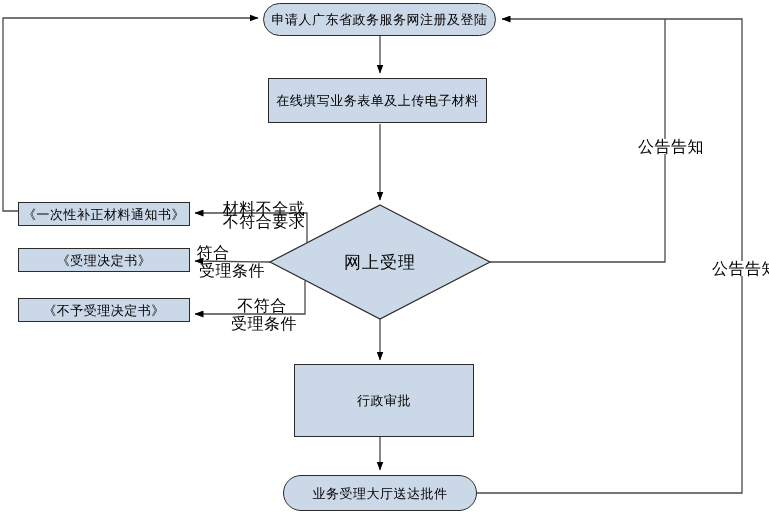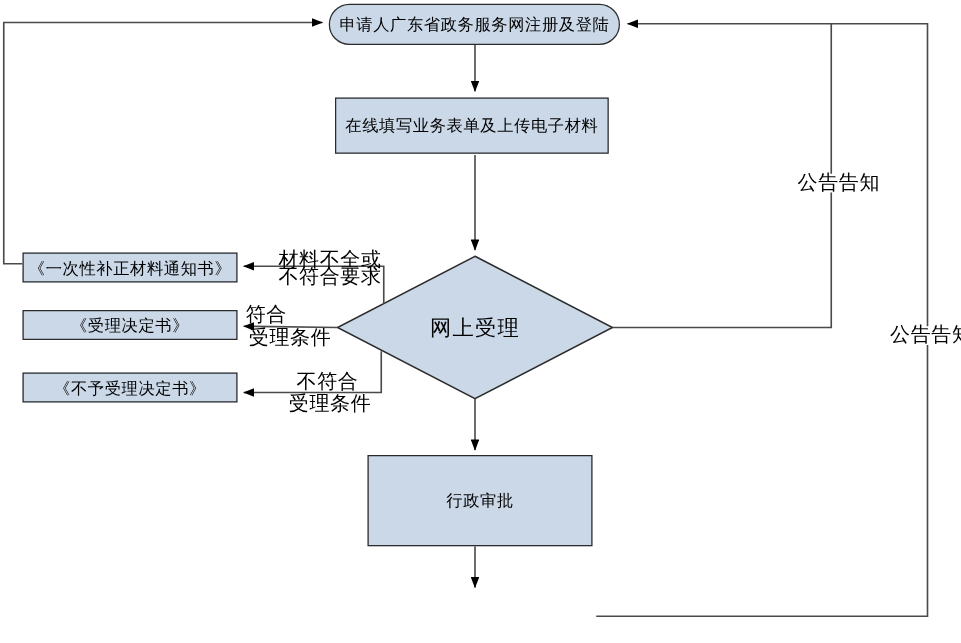--- a/index.html
+++ b/index.html
@@ -73,20 +73,23 @@
   </div>
 
   <div class="node" style="left:18px;top:298px;width:172px;height:24px;">
     <span>《不予受理决定书》</span>
   </div>
 
   <div class="node" style="left:294px;top:364px;width:180px;height:73px;">
     <span>行政审批</span>
   </div>
 
+  <div class="node terminator" style="left:283px;top:475px;width:194px;height:36px;">
+    <span>业务受理大厅送达批件</span>
+  </div>
 
   <div class="edge-label" style="left:221px;top:201px;width:86px;">材料不全或</div>
   <div class="edge-label" style="left:221px;top:214px;width:86px;">不符合要求</div>
 
   <div class="edge-label" style="left:182px;top:245px;width:62px;">符合</div>
   <div class="edge-label" style="left:199px;top:263px;width:62px;">受理条件</div>
 
   <div class="edge-label" style="left:231px;top:298px;width:62px;font-family:Liberation Serif, serif;">不符合</div>
   <div class="edge-label" style="left:231px;top:316px;width:62px;">受理条件</div>
 

